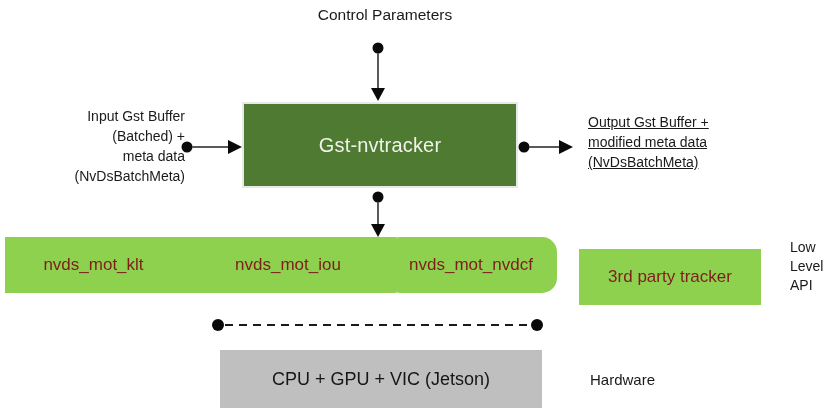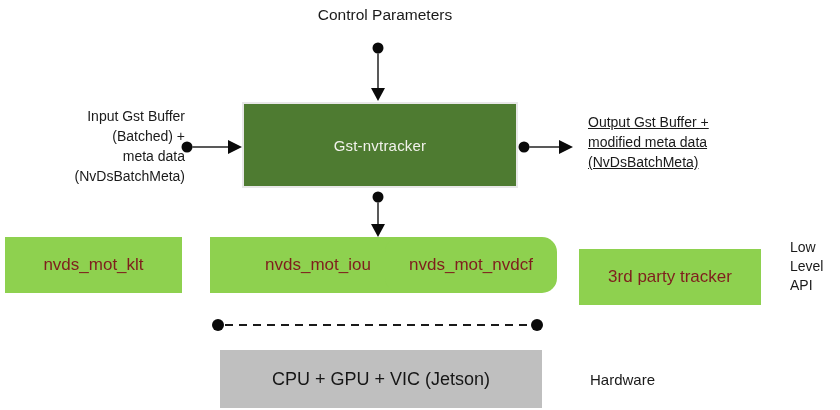--- a/index.html
+++ b/index.html
@@ -18,41 +18,41 @@
     left: 270px; top: 6px; width: 230px;
     text-align: center; font-size: 15.5px; font-weight: 500;
   }
 
   .tracker-box {
     left: 242px; top: 102px; width: 276px; height: 86px;
     background: #4e7b31;
     border: 2px solid #e8e8e8;
     box-sizing: border-box;
     display: flex; align-items: center; justify-content: center;
-    color: #f2f2ec; font-size: 15px; letter-spacing: 0.2px;
+    color: #f2f2ec; font-size: 20px; letter-spacing: 0.2px;
   }
 
   .label-left {
     left: 28px; top: 106px; width: 157px;
     text-align: right; font-size: 14px; line-height: 20px; font-weight: 500;
   }
   .label-right {
     left: 588px; top: 112px; width: 200px;
     text-align: left; font-size: 14px; line-height: 20px; font-weight: 500; text-decoration: underline;
   }
 
   .ll-box {
     top: 237px; height: 56px;
     background: #8ed14f;
     display: flex; align-items: center; justify-content: center;
     font-size: 17px; color: #7f1d1d;
     box-sizing: border-box;
   }
   .ll-box.b1 { left: 5px;   width: 177px; }
-  .ll-box.b2 { left: 210px; width: 216px; }
+  .ll-box.b2 { left: 180px; width: 216px; }
   .ll-box.b3 { left: 385px; width: 172px; border-radius: 15px; }
   .ll-box.b4 { left: 579px; width: 182px; margin-top: 12px; }
 
   .caption-lowlevel {
     left: 790px; top: 238px; width: 48px;
     font-size: 14px; line-height: 19px; font-weight: 500;
   }
 
   .hw-box {
     left: 220px; top: 350px; width: 322px; height: 58px;

